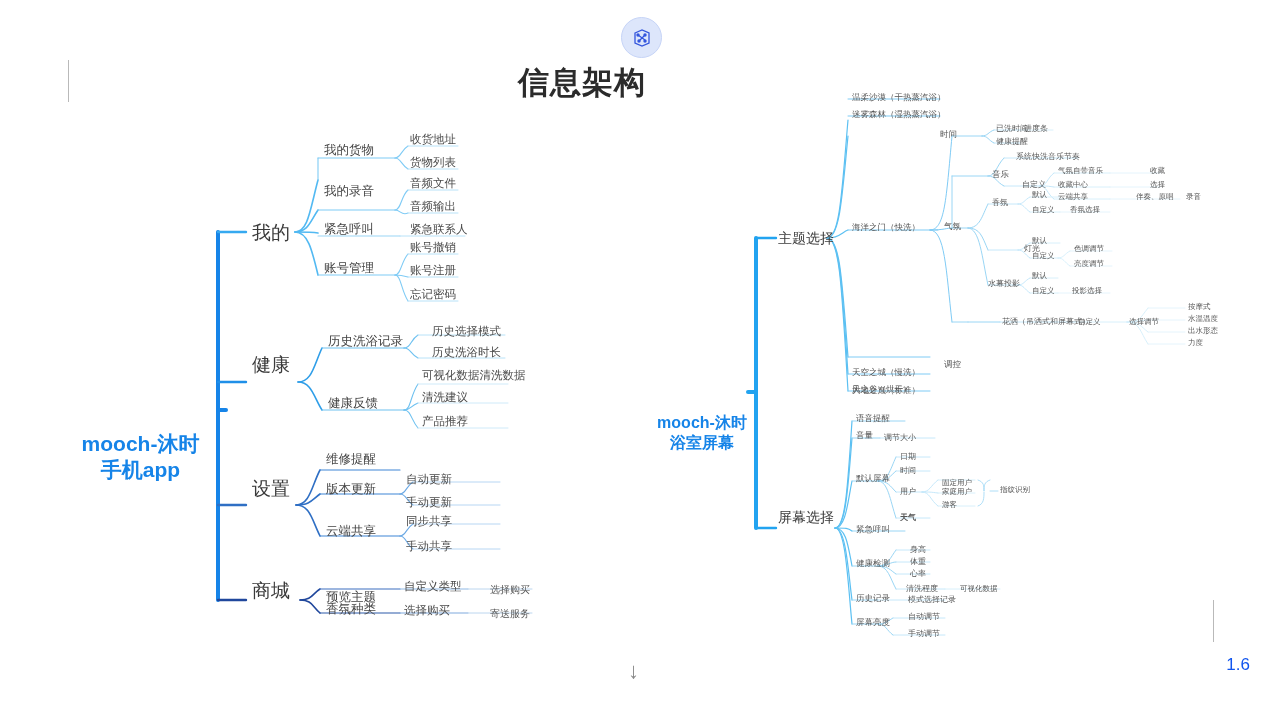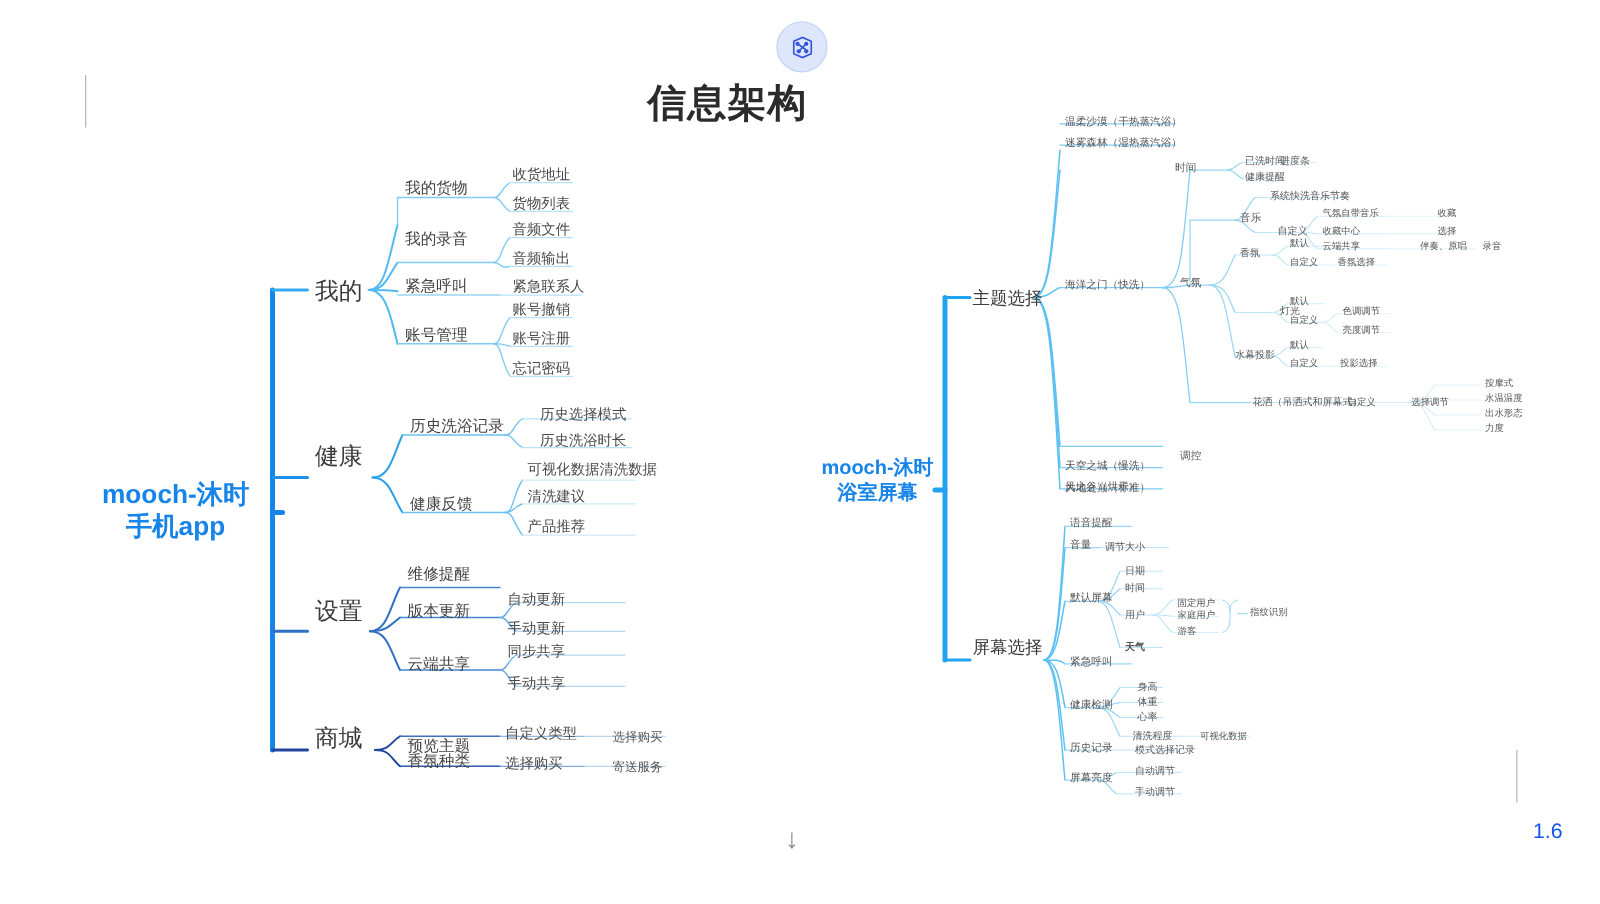--- a/index.html
+++ b/index.html
@@ -25,21 +25,21 @@
   .version{
     position:absolute;right:30px;top:655px;font-size:17px;color:#1155ee;font-weight:500;
   }
   .rule-left{position:absolute;left:68px;top:60px;width:1px;height:42px;background:#b9b9b9;}
   .rule-right{position:absolute;left:1213px;top:600px;width:1px;height:42px;background:#b9b9b9;}
   .down-arrow{position:absolute;left:628px;top:660px;font-size:22px;color:#8a8a8a;line-height:1;}
 
   
   .node{position:absolute;white-space:nowrap;color:#3d3d3d;}
   .root{
-    color:#1684e8;font-weight:700;text-align:center;line-height:1.25;
+    color:#1684e8;font-weight:700;text-align:center;line-height:1.25;margin-top:48px;
   }
   .root.left{left:58px;top:383px;width:165px;font-size:21px;}
   .root.right{left:634px;top:365px;width:136px;font-size:16px;}
 
   .l1{font-size:19px;color:#3a3a3a;font-weight:400;}
   .l1r{font-size:13px;color:#3a3a3a;}
   .l2{font-size:12.5px;color:#444;}
   .l3{font-size:11.5px;color:#4a4a4a;}
   .l4{font-size:8.5px;color:#555;}
   .l5{font-size:8px;color:#555;}

